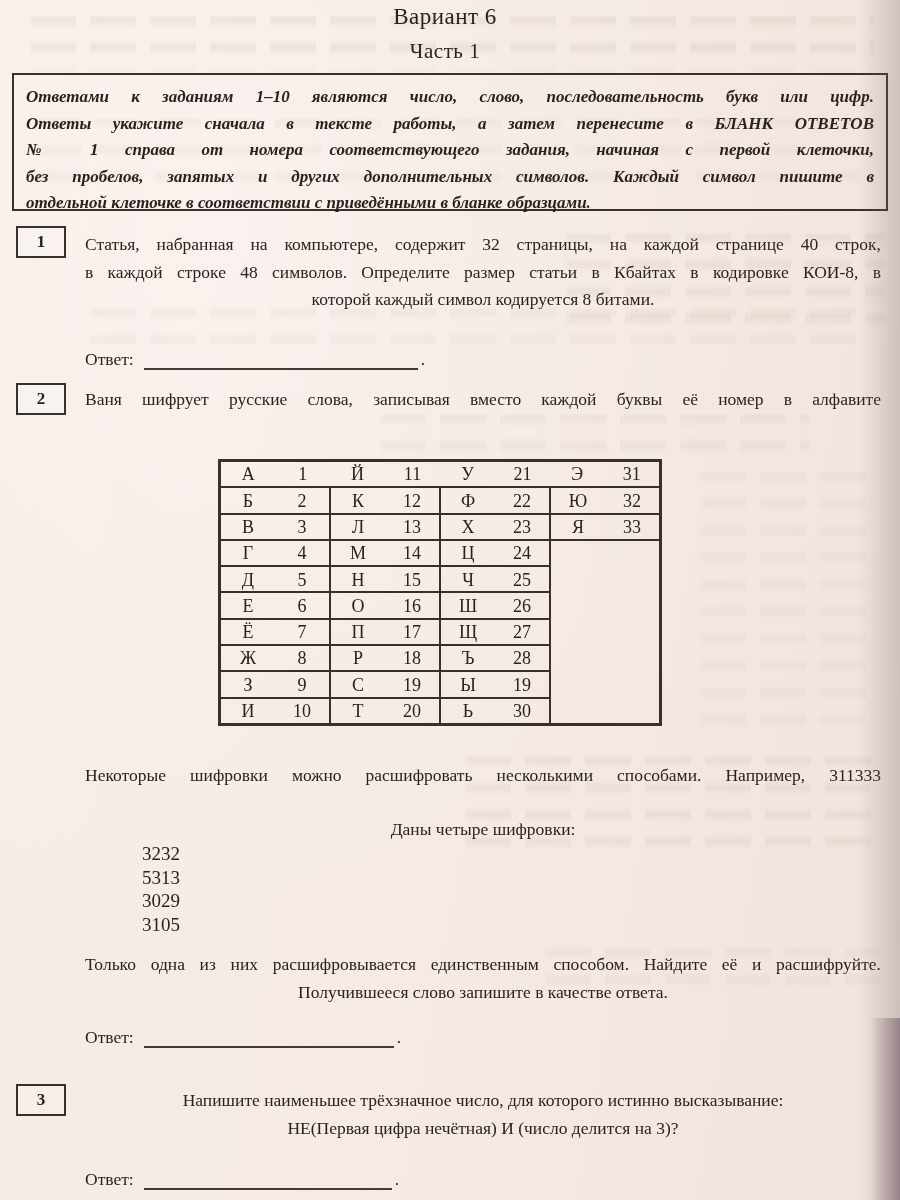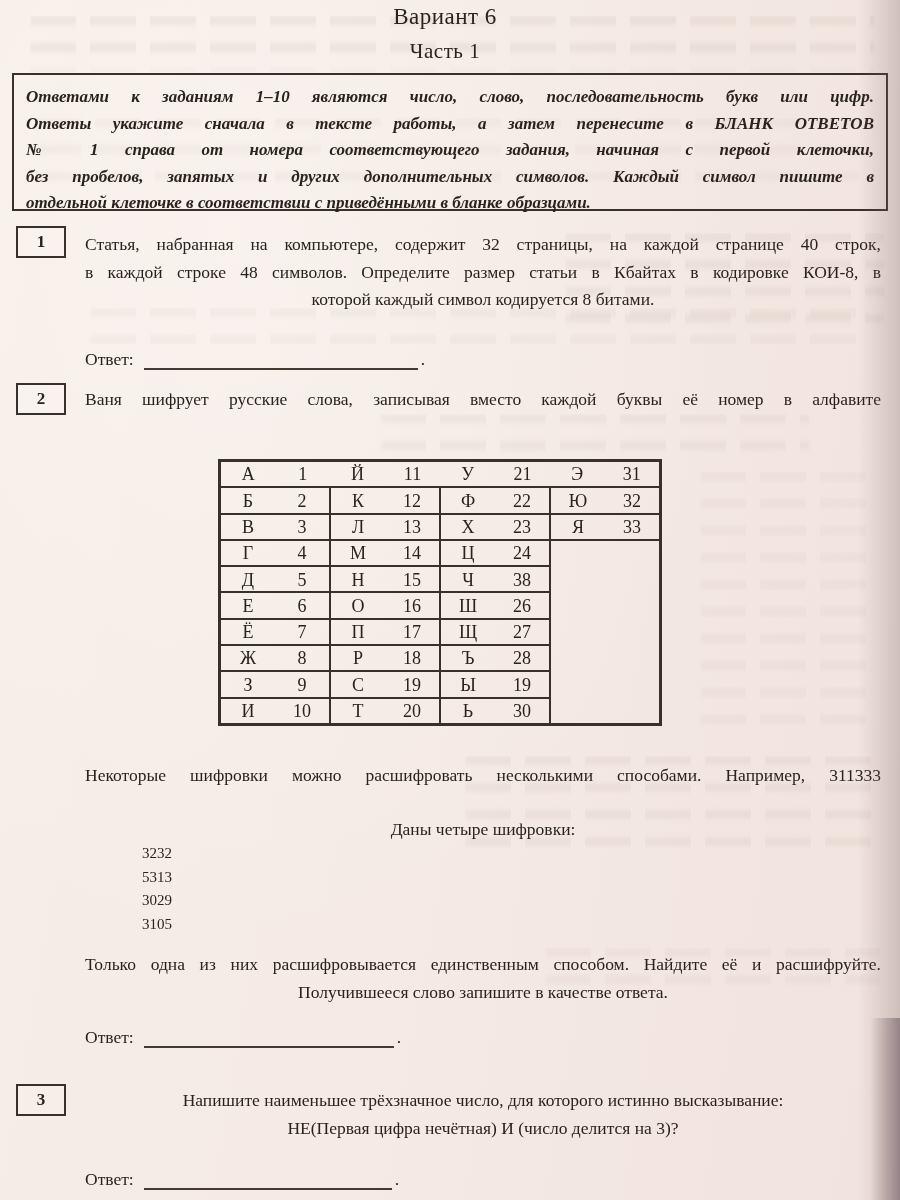--- a/index.html
+++ b/index.html
@@ -57,21 +57,21 @@
   .num-box{
     position:absolute;left:16px;width:46px;height:28px;
     border:2px solid var(--line);
     font-size:17px;font-weight:bold;text-align:center;line-height:28px;
     background:rgba(255,255,255,0.15);
   }
   .body-block{position:absolute;left:85px;width:796px;}
   .body-line{font-size:17.5px;line-height:27.5px;text-align:center;}
   .body-line.full{text-align:justify;text-align-last:justify;}
   .codes{position:absolute;left:142px;}
-  .code-line{font-size:15px;line-height:23.5px;text-align:center;}
+  .code-line{font-size:19px;line-height:23.5px;text-align:center;}
   .answer-row{
     position:absolute;left:85px;height:26px;
     display:flex;align-items:center;font-size:17.5px;
   }
   .answer-row .label{line-height:24px;}
   .ans-blank{
     display:inline-block;height:20px;margin-left:10px;
     border-bottom:2px solid #453a31;
   }
   .answer-row .dot{line-height:24px;margin-left:3px;}
@@ -155,21 +155,21 @@
         </tr>
         <tr>
           <td><span class="lt">Г</span><span class="nm">4</span></td>
           <td><span class="lt">М</span><span class="nm">14</span></td>
           <td><span class="lt">Ц</span><span class="nm">24</span></td>
           <td rowspan="7" class="empty-cell"></td>
         </tr>
         <tr>
           <td><span class="lt">Д</span><span class="nm">5</span></td>
           <td><span class="lt">Н</span><span class="nm">15</span></td>
-          <td><span class="lt">Ч</span><span class="nm">38</span></td>
+          <td><span class="lt">Ч</span><span class="nm">25</span></td>
         </tr>
         <tr>
           <td><span class="lt">Е</span><span class="nm">6</span></td>
           <td><span class="lt">О</span><span class="nm">16</span></td>
           <td><span class="lt">Ш</span><span class="nm">26</span></td>
         </tr>
         <tr>
           <td><span class="lt">Ё</span><span class="nm">7</span></td>
           <td><span class="lt">П</span><span class="nm">17</span></td>
           <td><span class="lt">Щ</span><span class="nm">27</span></td>

